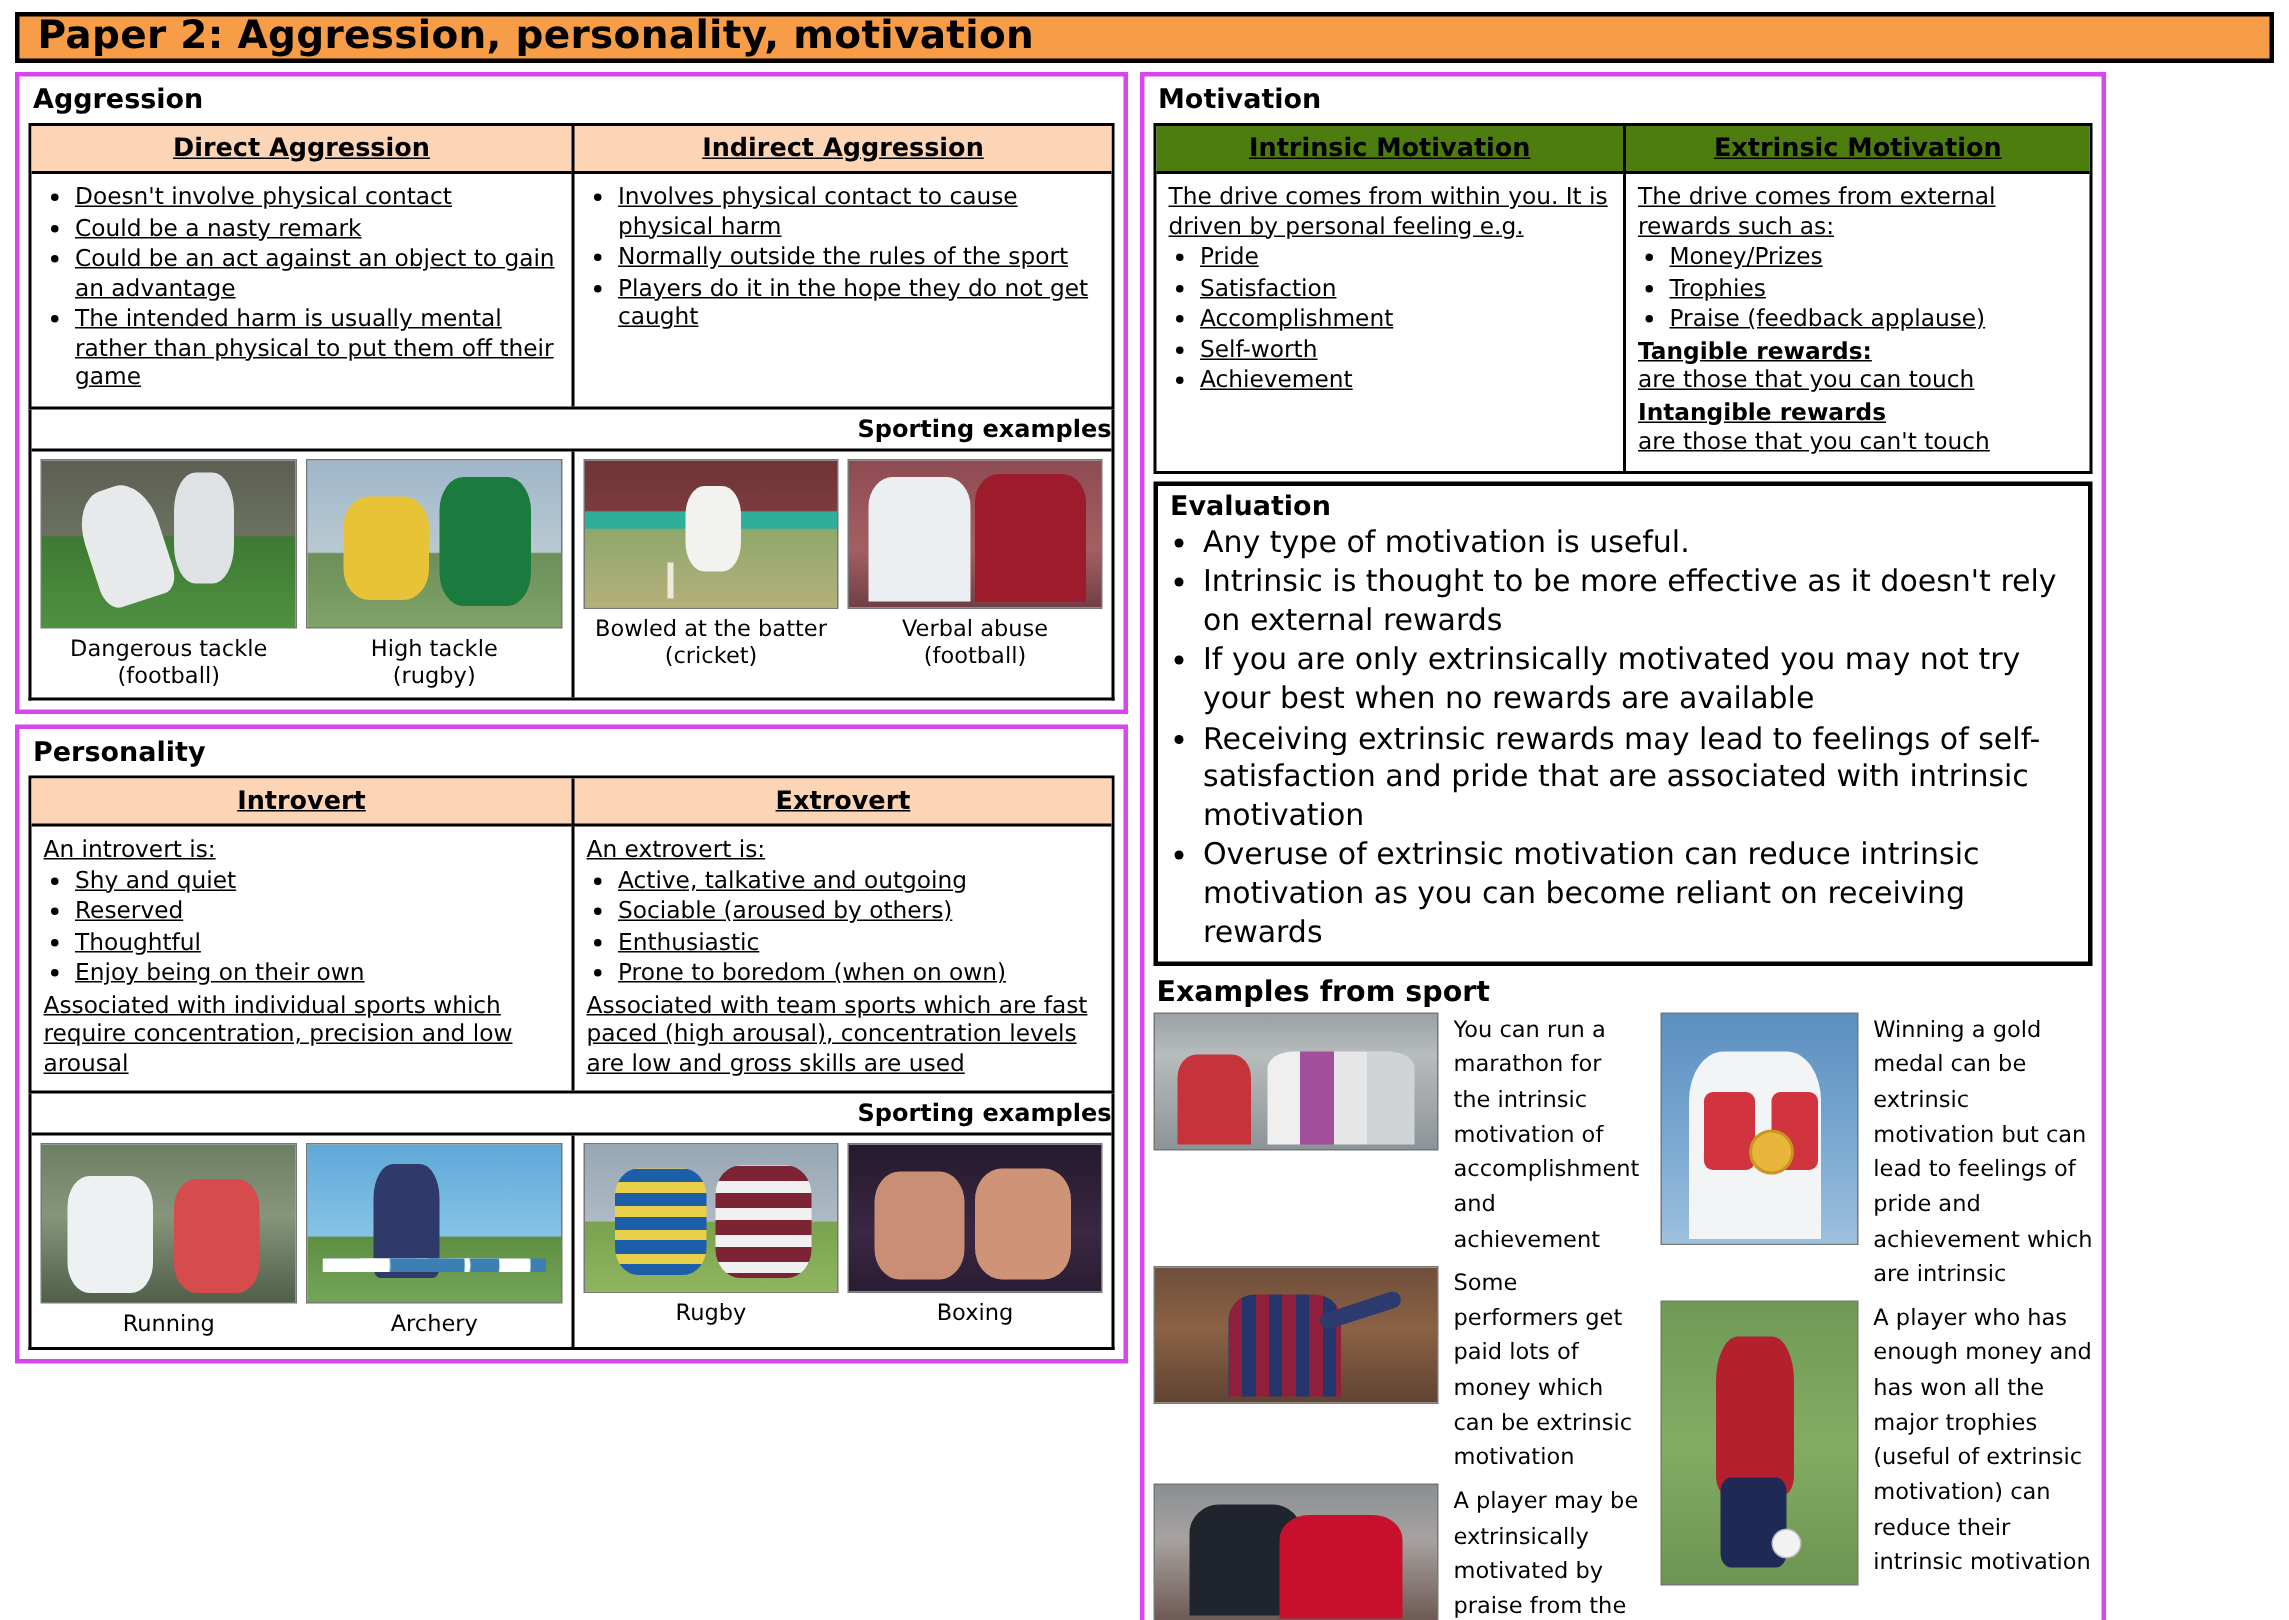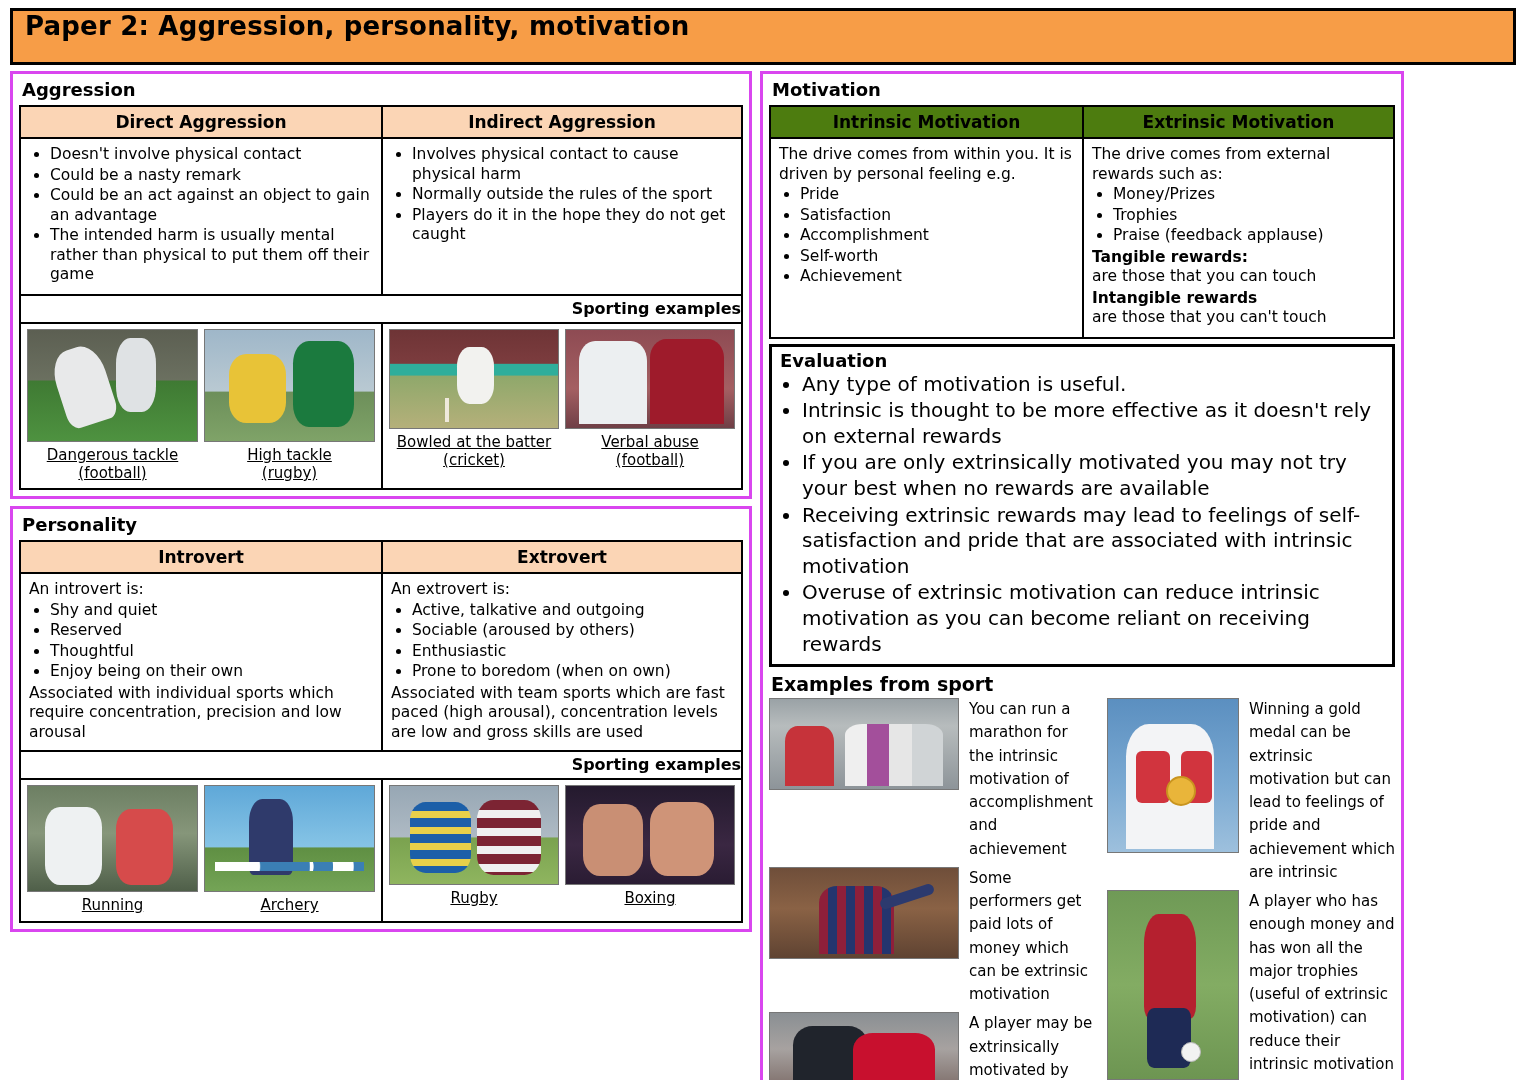--- a/index.html
+++ b/index.html
@@ -12,39 +12,39 @@
     color: #000;
     overflow: hidden;
   }
 
   .page { width: 1526px; height: 1080px; padding: 8px 10px 10px 10px; display: flex; flex-direction: column; }
 
   
   .title-banner {
     background: #F79D47;
     border: 3px solid #000;
-    height: 57px;
-    display: flex; align-items: flex-start;
+    height: 34px;
+    display: flex; align-items: flex-end;
     padding-left: 12px;
     flex: 0 0 auto;
   }
   .title-banner .t {
     font-size: 26px; font-weight: bold; letter-spacing: .2px;
   }
 
   
   .body-cols { display: flex; gap: 8px; margin-top: 6px; flex: 1 1 auto; min-height: 0; }
   .col-left  { width: 742px; display: flex; flex-direction: column; gap: 7px; }
   .col-right { width: 644px; display: flex; flex-direction: column; gap: 0px; }
 
   .panel { border: 3px solid #d946ef; background: #fff; padding: 5px 6px 6px 6px; }
   .panel-h { font-size: 18px; font-weight: bold; margin: 0 0 5px 3px; }
 
   
-  .tbl { border: 2px solid #000; display: flex; flex-direction: column; }
+  .tbl { border: 2px solid #000; display: flex; flex-direction: column; text-decoration: underline; }
   .tbl-row { display: flex; }
   .tbl-head-cell {
     flex: 1 1 50%;
     border-bottom: 2px solid #000;
     padding: 5px 4px;
     text-align: center;
     font-size: 17px; font-weight: bold;
   }
   .tbl-head-cell + .tbl-head-cell { border-left: 2px solid #000; }
   .hdr-peach  { background: #FBD5B5; }
@@ -55,21 +55,21 @@
 
   ul.b { margin: 0; padding-left: 21px; list-style: disc; }
   ul.b li { margin: 0 0 1px 0; }
   .lead { margin: 0 0 1px 0; }
   .after { margin: 2px 0 0 0; }
   .bold { font-weight: bold; }
 
   
   .se-wrap { border: 2px solid #000; border-top: none; }
   .se-title { text-align: right; font-weight: bold; font-size: 16px; padding: 3px 0 4px 0; border-bottom: 2px solid #000; }
-  .se-cols { display: flex; text-decoration: underline; }
+  .se-cols { display: flex; }
   .se-half { flex: 1 1 50%; display: flex; padding: 5px 6px 6px 6px; gap: 6px; }
   .se-half + .se-half { border-left: 2px solid #000; }
   .se-item { flex: 1 1 50%; display: flex; flex-direction: column; align-items: center; }
   .photo { width: 100%; border: 1px solid #777; position: relative; overflow: hidden; }
   .cap { text-align: center; font-size: 15px; line-height: 1.22; margin-top: 4px; }
 
   
   .eval { border: 3px solid #000; padding: 3px 8px 6px 6px; margin-top: 5px; }
   .eval h3 { margin: 0 0 1px 2px; font-size: 18px; font-weight: bold; }
   .eval ul { margin: 0; padding-left: 24px; font-size: 20px; line-height: 1.28; }

